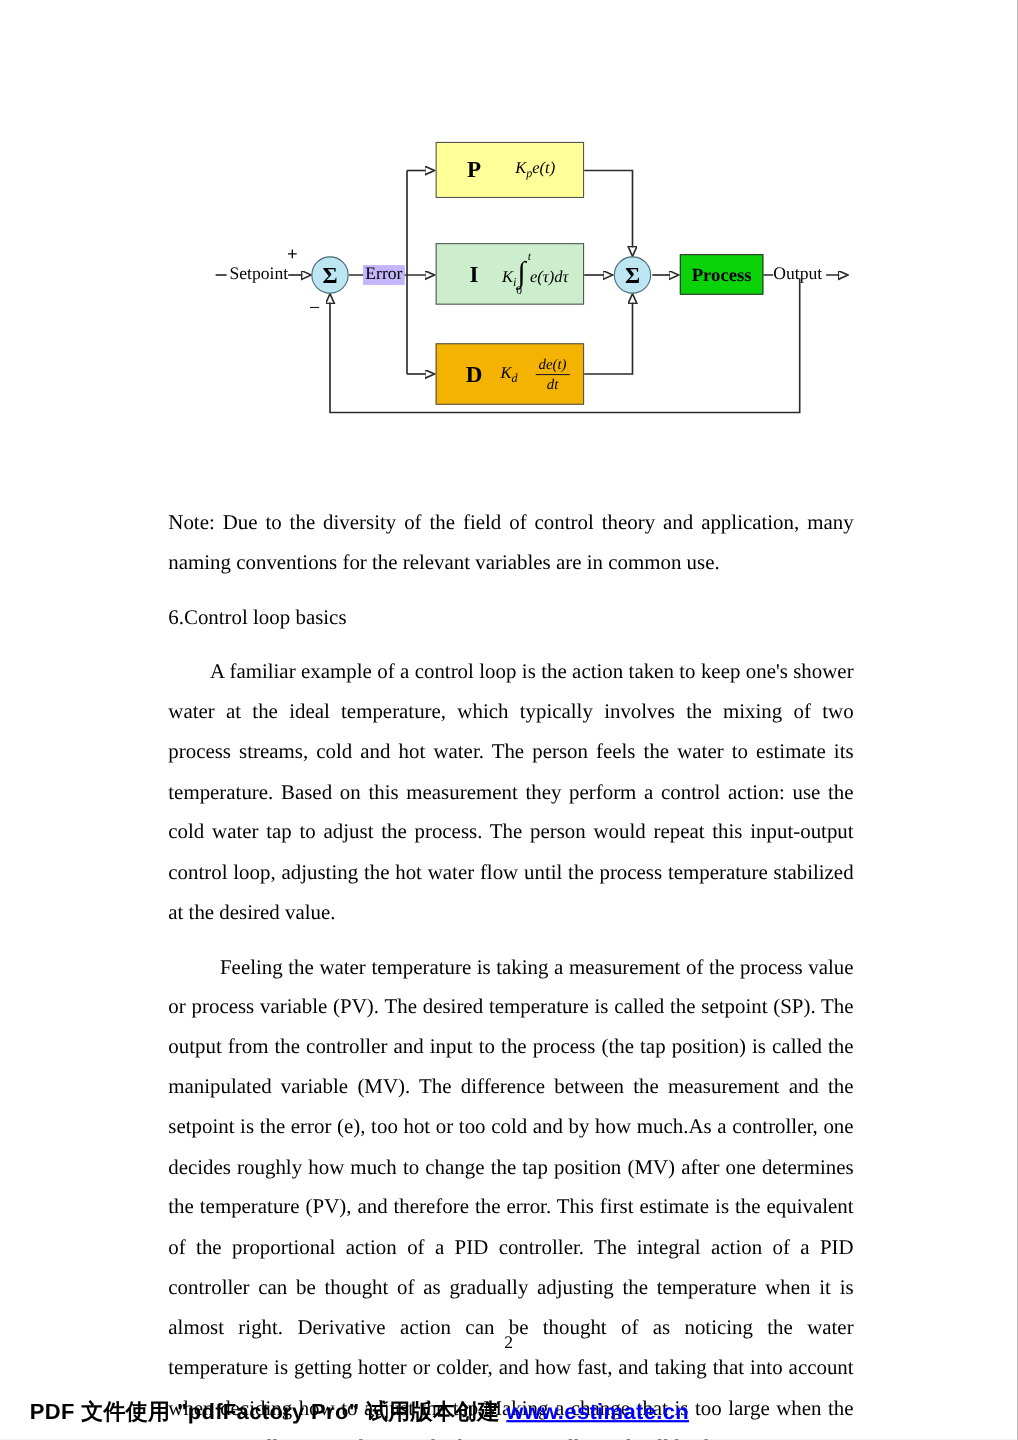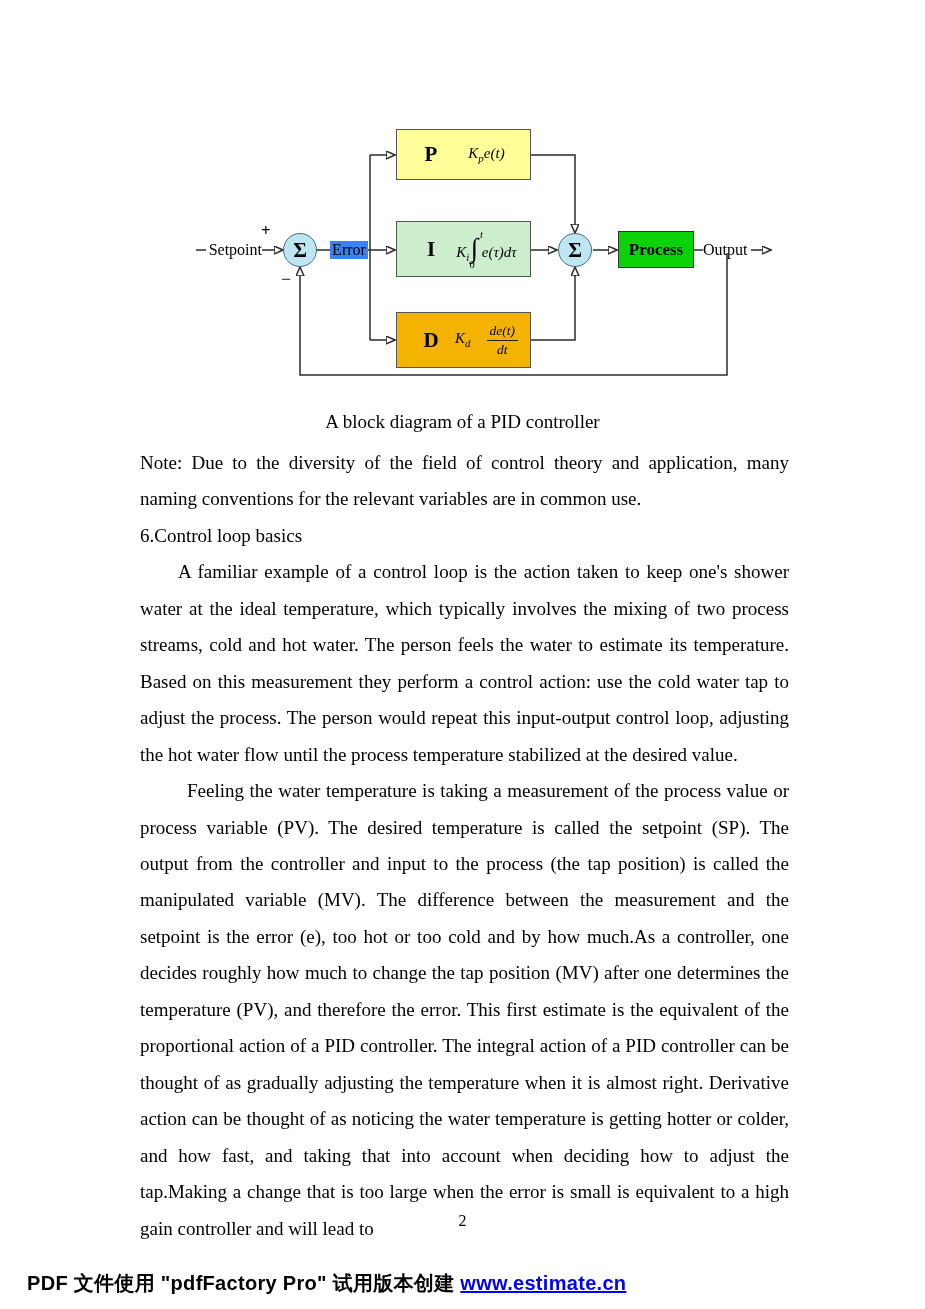--- a/index.html
+++ b/index.html
@@ -50,29 +50,29 @@
   .blk-process {
     position:absolute; left:618px; top:231px; width:76px; height:37px;
     border:1.6px solid #333; display:flex; align-items:center; justify-content:center;
     font-weight:bold; font-size:17px;
   }
 
   .dlabel { position:absolute; font-size:16px; line-height:18px; }
   .lbl-setpoint { left:198px; top:241px; width:64px; text-align:right; }
   .lbl-plus  { left:261px; top:222px; font-size:17px; font-weight:bold; }
   .lbl-minus { left:281px; top:270px; font-size:18px; }
-  .lbl-error { left:330px; top:241px; width:38px; text-align:center; background:#3b82f6; }
+  .lbl-error { left:330px; top:241px; width:38px; text-align:center; background:#c4b5fd; }
   .lbl-output{ left:703px; top:241px; width:48px; text-align:left; }
 
   
   .caption { position:absolute; left:0; top:411px; width:925px;
     text-align:center; font-size:19px; }
   .bodytext { position:absolute; left:140px; top:445px; width:649px;
     font-size:19px; line-height:36.45px; text-align:justify; }
-  .bodytext p { margin:0; }
+  .bodytext p { margin:13px; }
   .p-indent1 { text-indent:38px; }
   .p-indent2 { text-indent:47px; }
 
   .pagenum { position:absolute; left:0; top:1212px; width:925px;
     text-align:center; font-size:16px; }
 
   .footer { position:absolute; left:27px; top:1270px; width:880px;
     font-family:"Liberation Sans", sans-serif; font-weight:600;
     font-size:20px; letter-spacing:0.3px; color:#000; white-space:nowrap; }
   .footer a { text-decoration:underline; cursor:pointer; }
@@ -124,21 +124,20 @@
 
     <div class="blk-process" style="background-color: rgb(10, 211, 10);">Process</div>
 
     <div class="dlabel lbl-setpoint">Setpoint</div>
     <div class="dlabel lbl-plus">+</div>
     <div class="dlabel lbl-minus">−</div>
     <div class="dlabel lbl-error">Error</div>
     <div class="dlabel lbl-output">Output</div>
   </div>
 
-  <div class="caption">A block diagram of a PID controller</div>
 
   <div class="bodytext">
     <p>Note: Due to the diversity of the field of control theory and application, many naming conventions for the relevant variables are in common use.</p>
     <p>6.Control loop basics</p>
     <p class="p-indent1">A familiar example of a control loop is the action taken to keep one's shower water at the ideal temperature, which typically involves the mixing of two process streams, cold and hot water. The person feels the water to estimate its temperature. Based on this measurement they perform a control action: use the cold water tap to adjust the process. The person would repeat this input-output control loop, adjusting the hot water flow until the process temperature stabilized at the desired value.</p>
     <p class="p-indent2">Feeling the water temperature is taking a measurement of the process value or process variable (PV). The desired temperature is called the setpoint (SP). The output from the controller and input to the process (the tap position) is called the manipulated variable (MV). The difference between the measurement and the setpoint is the error (e), too hot or too cold and by how much.As a controller, one decides roughly how much to change the tap position (MV) after one determines the temperature (PV), and therefore the error. This first estimate is the equivalent of the proportional action of a PID controller. The integral action of a PID controller can be thought of as gradually adjusting the temperature when it is almost right. Derivative action can be thought of as noticing the water temperature is getting hotter or colder, and how fast, and taking that into account when deciding how to adjust the tap.Making a change that is too large when the error is small is equivalent to a high gain controller and will lead to</p>
   </div>
 
   <div class="pagenum">2</div>
 

